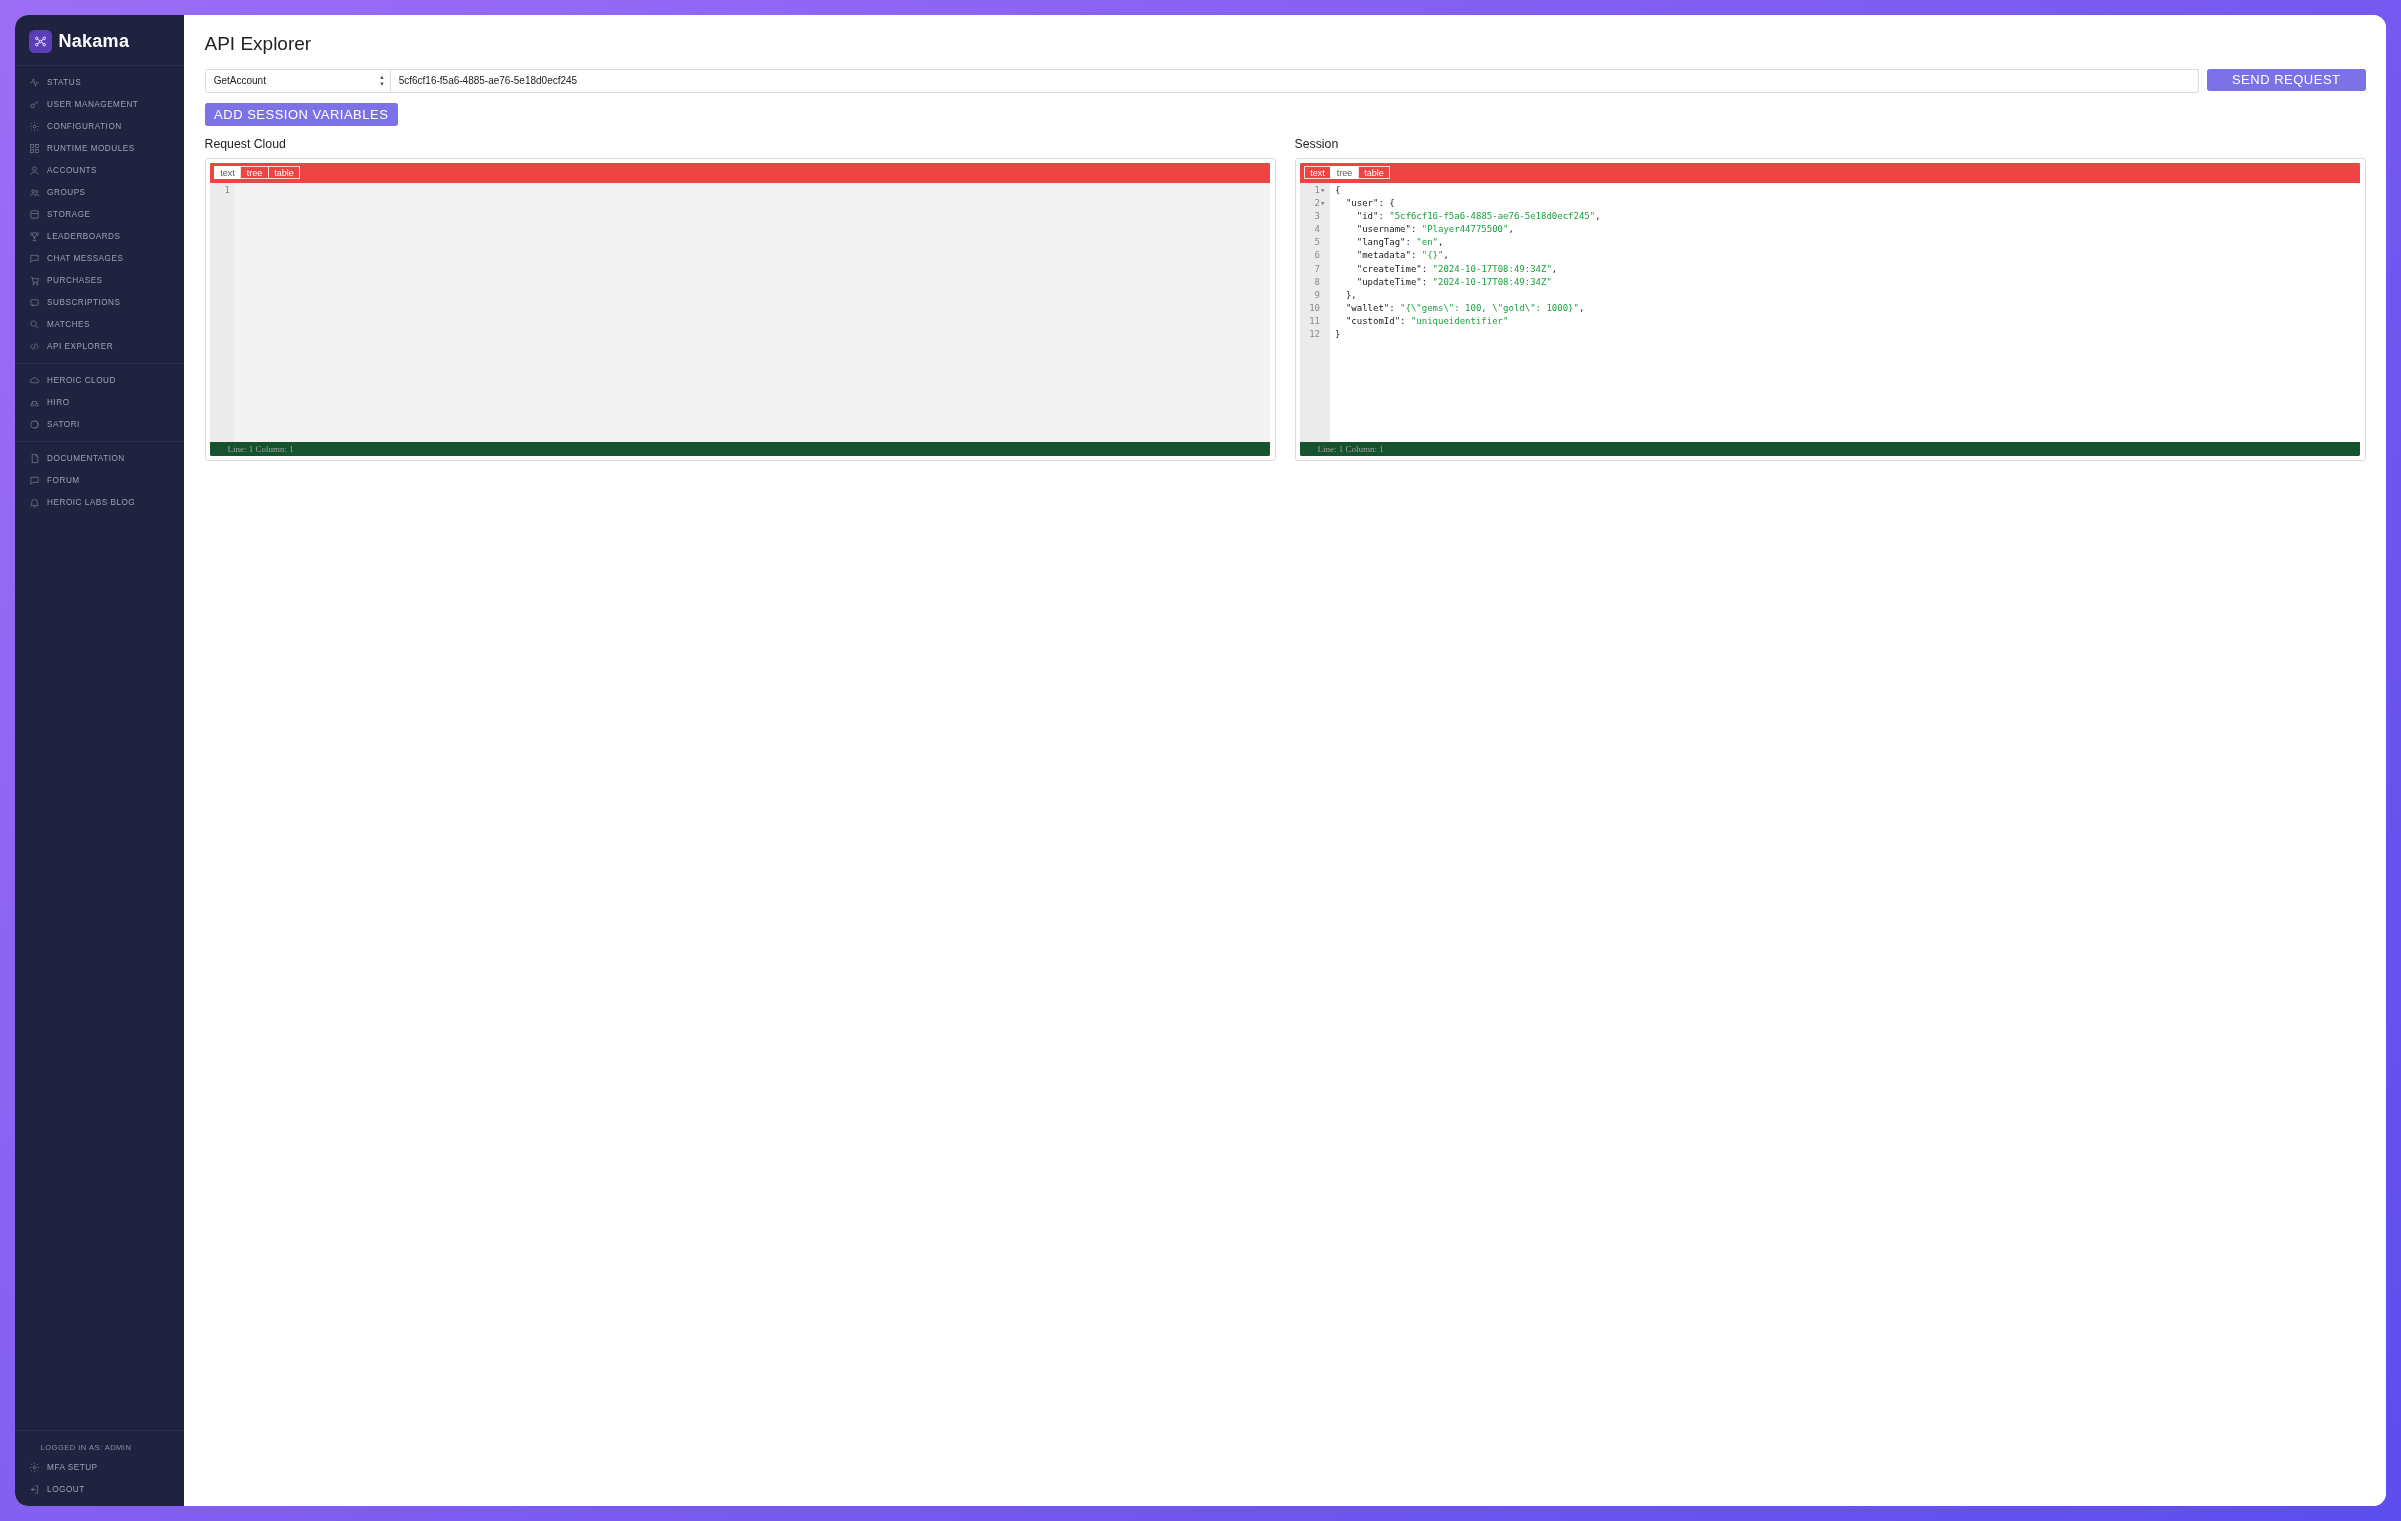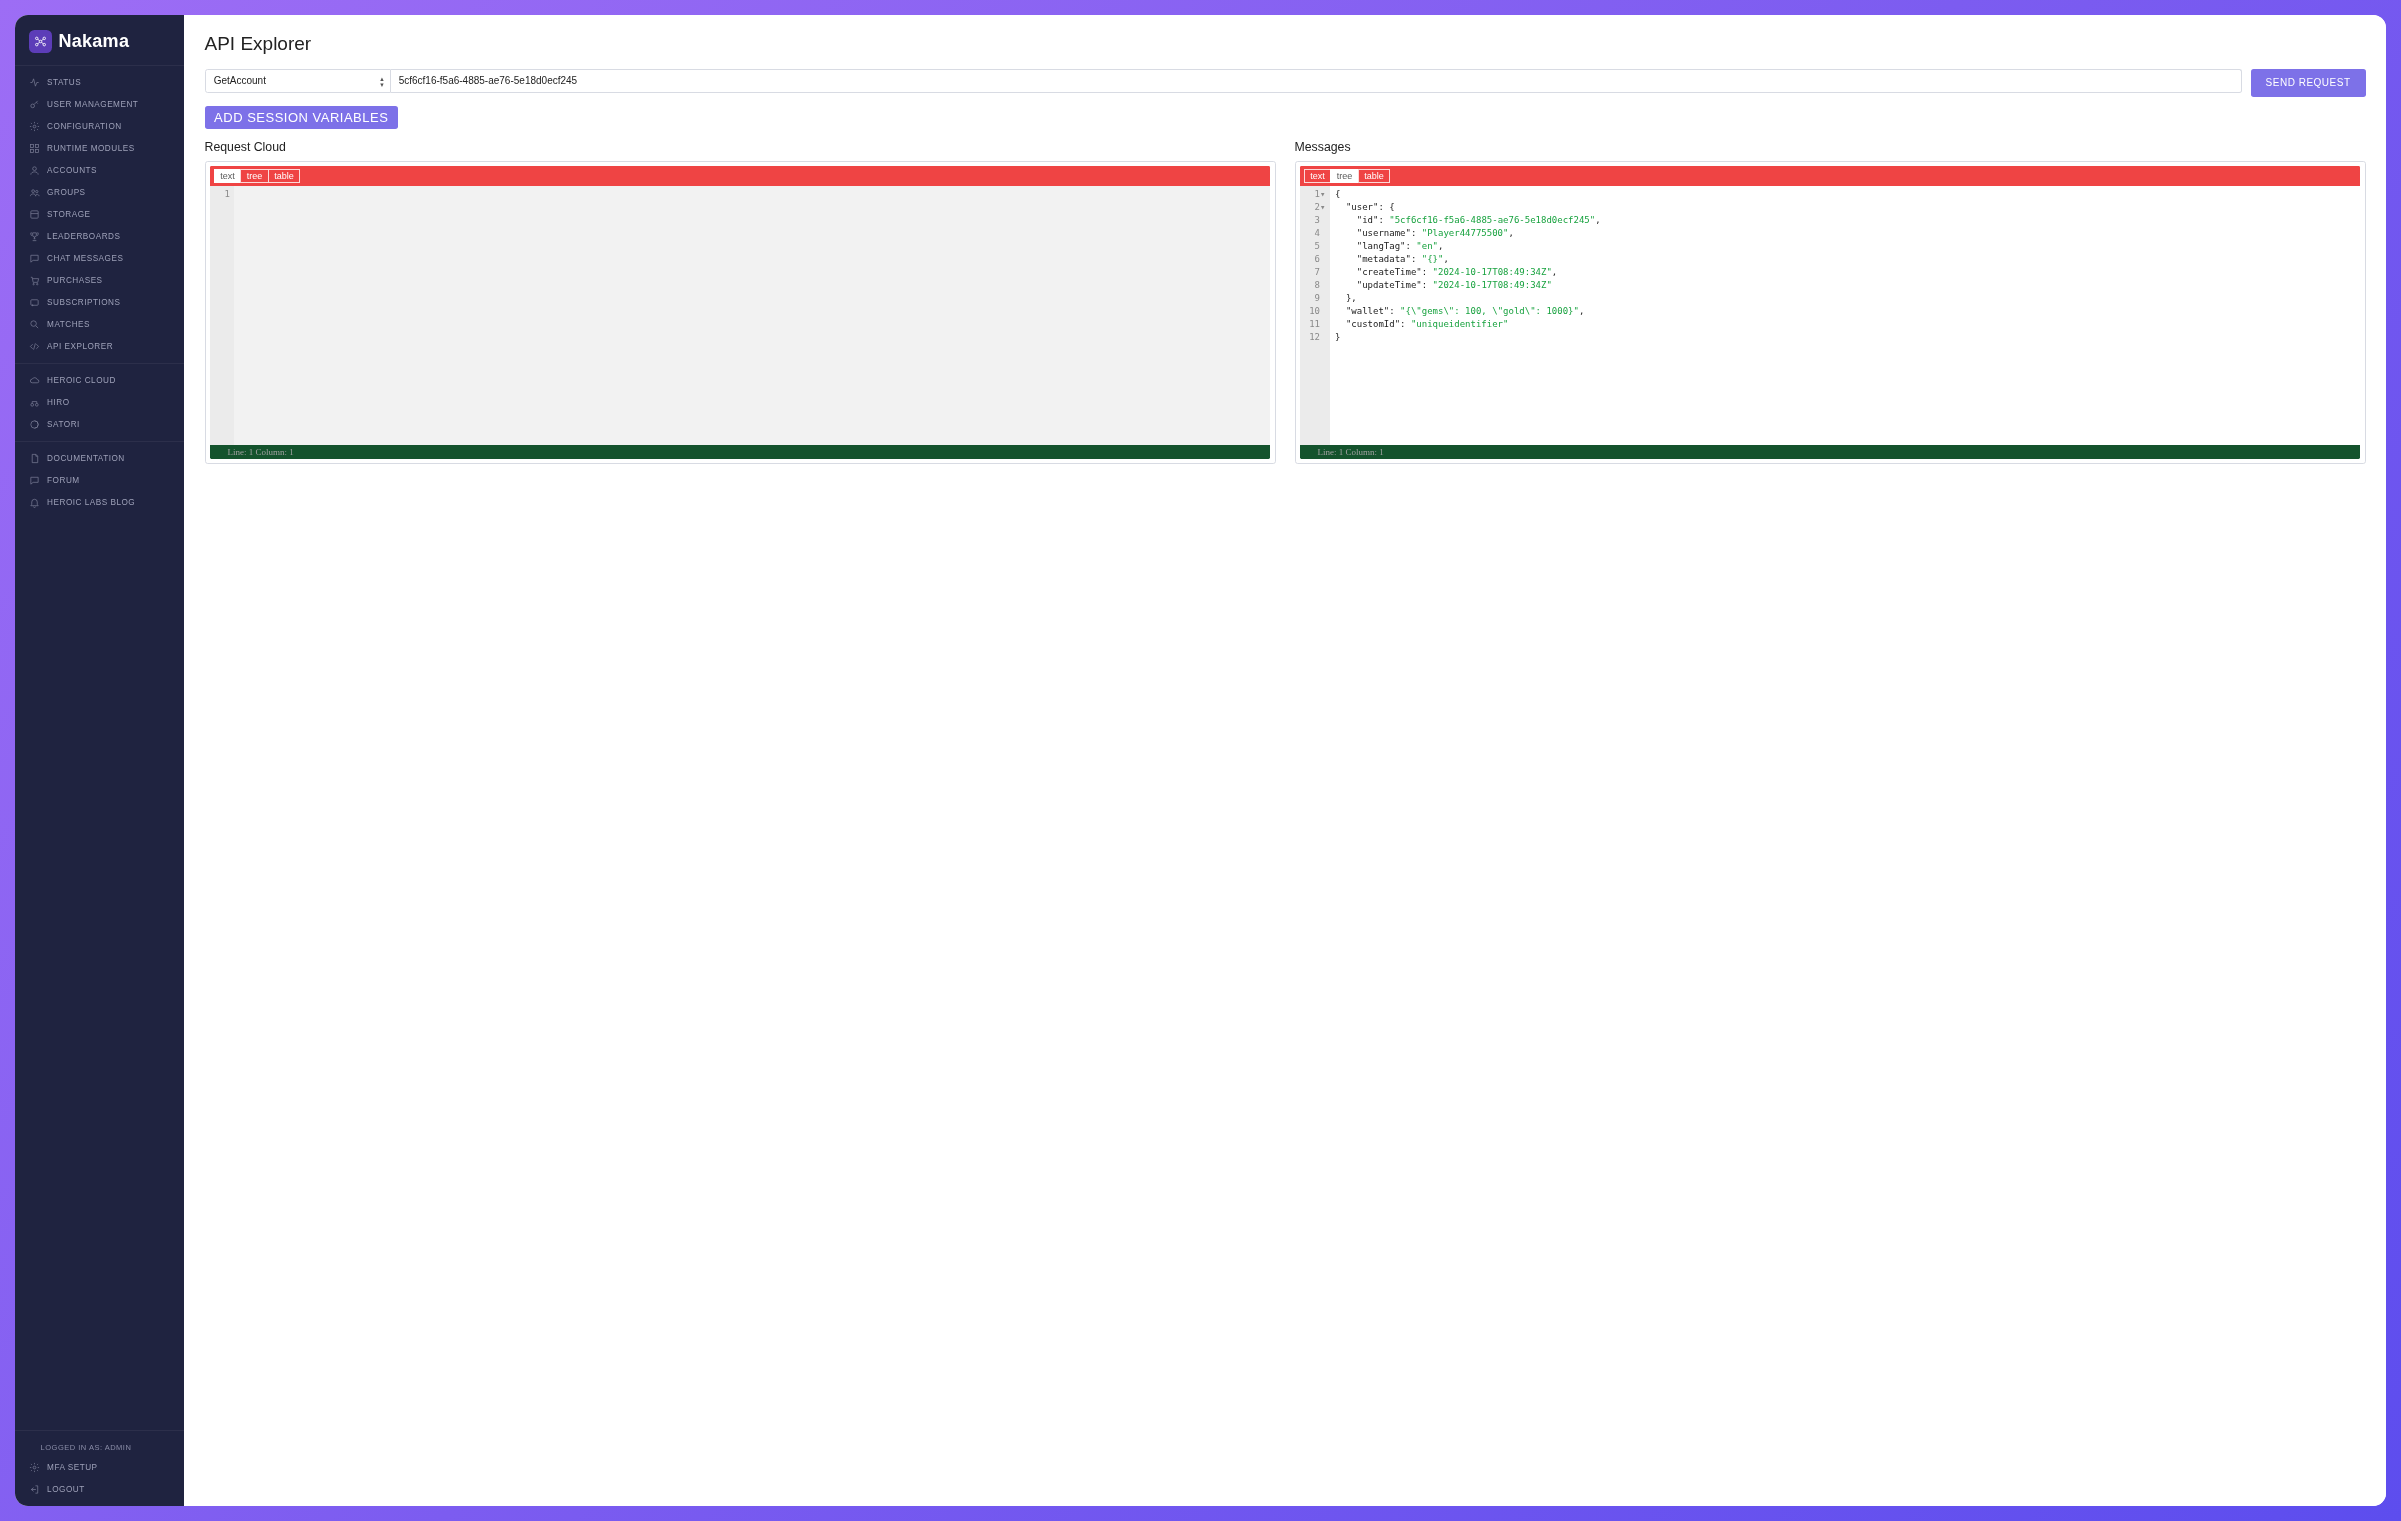--- a/index.html
+++ b/index.html
@@ -119,29 +119,29 @@
   .select-caret {
     position:absolute; right:6.8px; top:50%; transform:translateY(-50%);
     pointer-events:none; color:#555; font-size:6.8px; line-height:1;
   }
   .controls-row input[type=text] {
     flex: 1;
     border-left: none;
     border-radius: 0 2.7px 2.7px 0;
   }
   .btn {
-    height: 28px;
+    height: 22px;
     border: none;
     border-radius: 2.7px;
     background: #7d71e8;
     color: #fff;
-    font-size: 10px;
+    font-size: 13px;
     letter-spacing: 0.5px;
     text-transform: uppercase;
-    padding: 0 15px;
+    padding: 0 25px;
     cursor: pointer;
     font-weight:500;
   }
   .btn.send { margin-left: 8.2px; }
   .btn.small { height: 23px; font-size: 13px; padding: 0 9.6px; }
   .add-vars-row { margin-bottom: 11px; }
   .panels {
     display: flex;
     gap: 19px;
   }
@@ -468,21 +468,21 @@
           </div>
           <div class="editor-body">
             <div class="gutter" id="req-gutter"> 1</div>
             <div class="code blank" id="req-code"></div>
           </div>
           <div class="editor-status">Line: 1  Column: 1</div>
         </div>
       </div>
 
       <div class="panel">
-        <h3>Messages</h3>
+        <h3>Session</h3>
         <div class="editor-frame">
           <div class="editor-tabs">
             <span class="editor-tab">text</span>
             <span class="editor-tab active">tree</span>
             <span class="editor-tab">table</span>
           </div>
           <div class="editor-body">
             <div class="gutter" id="resp-gutter"> 1▾
  2▾
  3 

